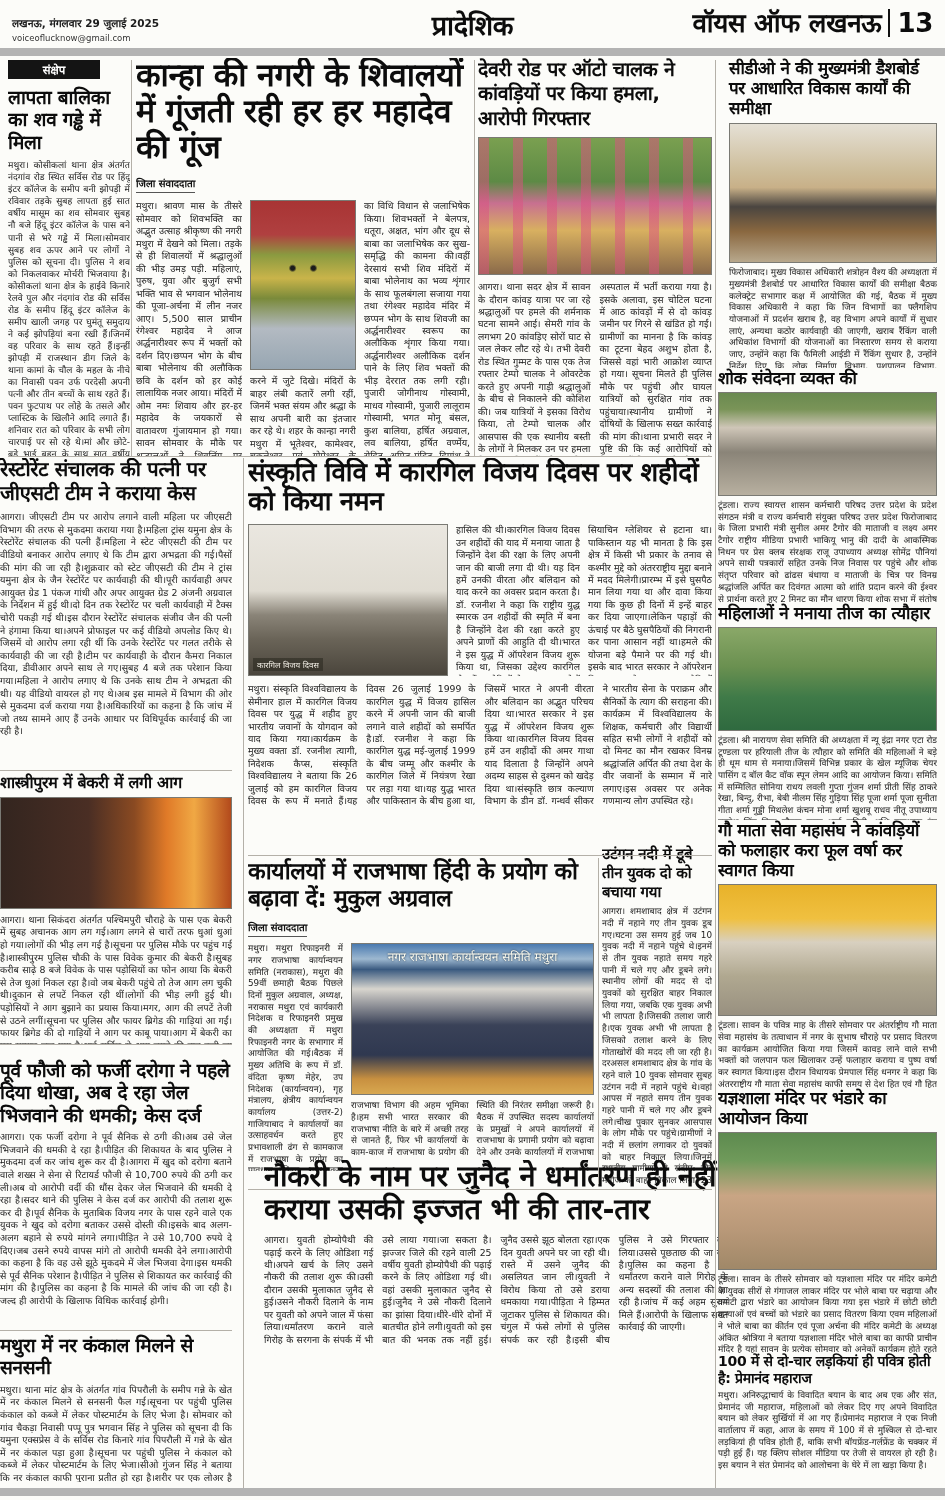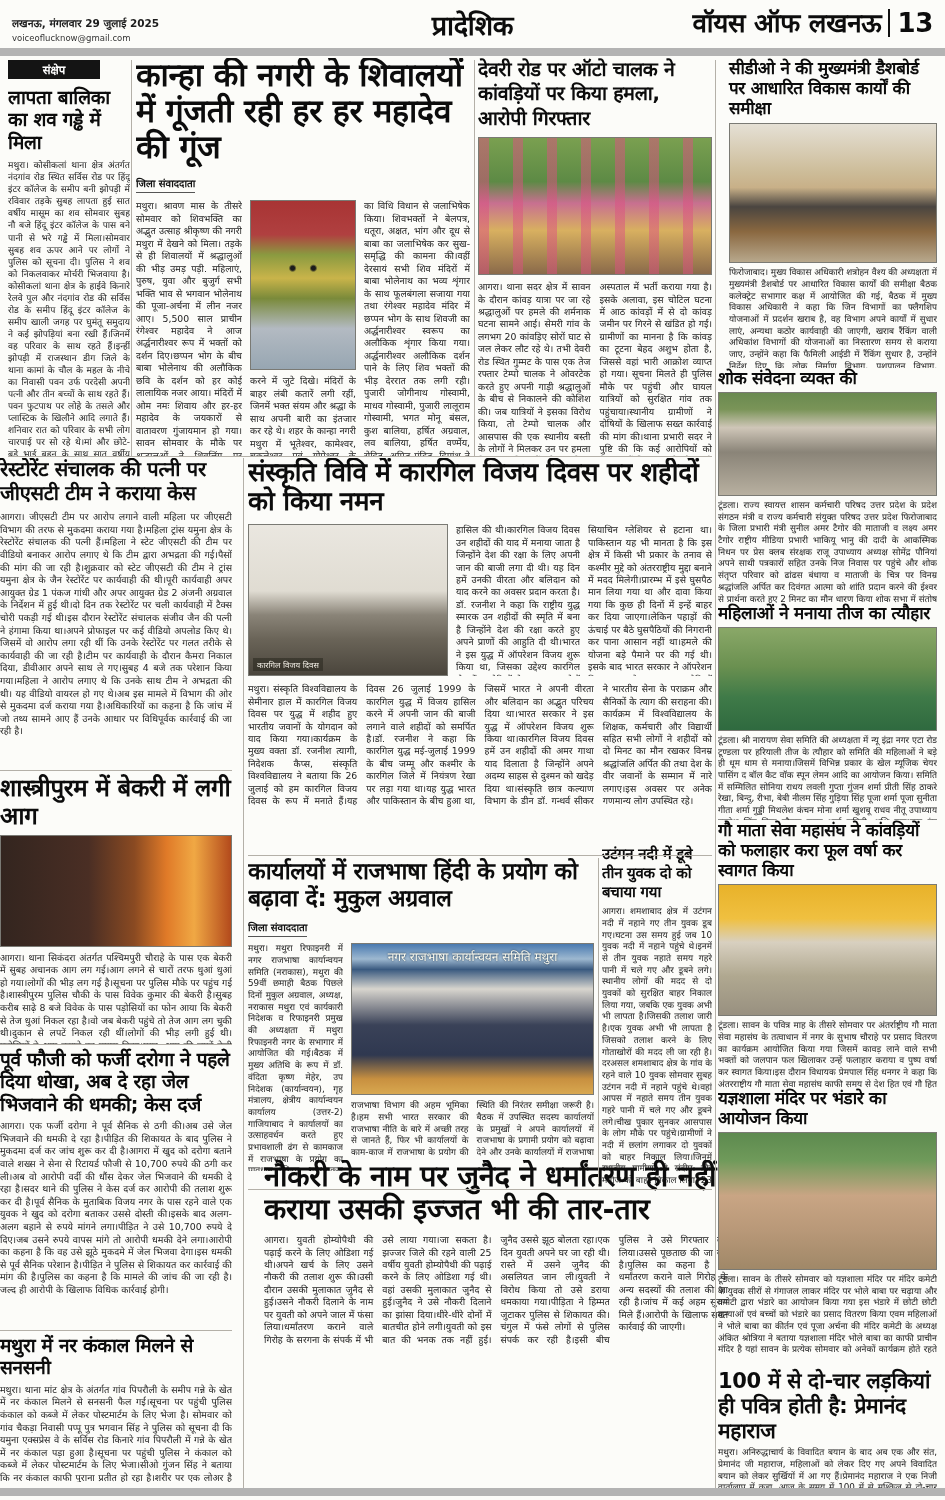--- a/index.html
+++ b/index.html
@@ -74,26 +74,26 @@
            linear-gradient(180deg,#7aa050 0%,#5d8a45 32%,#c87090 48%,#d8b060 68%,#8a6a4a 100%);"></div>
     <div class="body clip" style="margin-top:6px; column-count:2; column-gap:9px; height:238px;">आगरा। थाना सदर क्षेत्र में सावन के दौरान कांवड़ यात्रा पर जा रहे श्रद्धालुओं पर हमले की शर्मनाक घटना सामने आई। सेमरी गांव के लगभग 20 कांवड़िए सोरों घाट से जल लेकर लौट रहे थे। तभी देवरी रोड स्थित गुम्मट के पास एक तेज रफ्तार टेम्पो चालक ने ओवरटेक करते हुए अपनी गाड़ी श्रद्धालुओं के बीच से निकालने की कोशिश की। जब यात्रियों ने इसका विरोध किया, तो टेम्पो चालक और आसपास की एक स्थानीय बस्ती के लोगों ने मिलकर उन पर हमला किया।इस हिंसा में सुरेश, राकेश, जितेंद्र और अंकुश बुरी तरह घायल हो गए।सभी को निजी अस्पताल में भर्ती कराया गया है।इसके अलावा, इस चोटिल घटना में आठ कांवड़ों में से दो कांवड़ जमीन पर गिरने से खंडित हो गईं।ग्रामीणों का मानना है कि कांवड़ का टूटना बेहद अशुभ होता है, जिससे वहां भारी आक्रोश व्याप्त हो गया। सूचना मिलते ही पुलिस मौके पर पहुंची और घायल यात्रियों को सुरक्षित गांव तक पहुंचाया।स्थानीय ग्रामीणों ने दोषियों के खिलाफ सख्त कार्रवाई की मांग की।थाना प्रभारी सदर ने पुष्टि की कि कई आरोपियों को हिरासत में लिया गया है और सभी तहरीरें मिलाकर विधिपूर्वक कार्रवाई आरंभ कर दी गई है।</div>
   </div>
 
   <div class="abs" style="left:0; top:458px; width:232px;">
     <div class="clip" style="height:312px;">
       <div class="hl" style="font-size:20px;">रेस्टोरेंट संचालक की पत्नी पर जीएसटी टीम ने कराया केस</div>
       <div class="body" style="font-size:9.4px; margin-top:6px;">आगरा। जीएसटी टीम पर आरोप लगाने वाली महिला पर जीएसटी विभाग की तरफ से मुकदमा कराया गया है।महिला ट्रांस यमुना क्षेत्र के रेस्टोरेंट संचालक की पत्नी हैं।महिला ने स्टेट जीएसटी की टीम पर वीडियो बनाकर आरोप लगाए थे कि टीम द्वारा अभद्रता की गई।पैसों की मांग की जा रही है।शुक्रवार को स्टेट जीएसटी की टीम ने ट्रांस यमुना क्षेत्र के जैन रेस्टोरेंट पर कार्यवाही की थी।पूरी कार्यवाही अपर आयुक्त ग्रेड 1 पंकज गांधी और अपर आयुक्त ग्रेड 2 अंजनी अग्रवाल के निर्देशन में हुई थी।दो दिन तक रेस्टोरेंट पर चली कार्यवाही में टैक्स चोरी पकड़ी गई थी।इस दौरान रेस्टोरेंट संचालक संजीव जैन की पत्नी ने हंगामा किया था।अपने प्रोफाइल पर कई वीडियो अपलोड किए थे।जिसमें वो आरोप लगा रही थीं कि उनके रेस्टोरेंट पर गलत तरीके से कार्यवाही की जा रही है।टीम पर कार्यवाही के दौरान कैमरा निकाल दिया, डीवीआर अपने साथ ले गए।सुबह 4 बजे तक परेशान किया गया।महिला ने आरोप लगाए थे कि उनके साथ टीम ने अभद्रता की थी। यह वीडियो वायरल हो गए थे।अब इस मामले में विभाग की ओर से मुकदमा दर्ज कराया गया है।अधिकारियों का कहना है कि जांच में जो तथ्य सामने आए हैं उनके आधार पर विधिपूर्वक कार्रवाई की जा रही है।</div>
     </div>
     <div class="clip" style="height:274px; border-top:1px solid #b4b0a8; padding-top:3px;">
-      <div class="hl" style="font-size:24px;">शास्त्रीपुरम में बेकरी में लगी आग</div>
+      <div class="hl" style="font-size:16px;">शास्त्रीपुरम में बेकरी में लगी आग</div>
       <div class="photo" style="height:112px; margin-top:4px;
            background:linear-gradient(90deg,#33251f 0%,#4a2e24 38%,#8a4a22 58%,#e07a28 72%,#f0a844 84%,#b34a1c 100%);"></div>
       <div class="body" style="font-size:9.4px; margin-top:5px;">आगरा। थाना सिकंदरा अंतर्गत पश्चिमपुरी चौराहे के पास एक बेकरी में सुबह अचानक आग लग गई।आग लगने से चारों तरफ धुआं धुआं हो गया।लोगों की भीड़ लग गई है।सूचना पर पुलिस मौके पर पहुंच गई है।शास्त्रीपुरम पुलिस चौकी के पास विवेक कुमार की बेकरी है।सुबह करीब साढ़े 8 बजे विवेक के पास पड़ोसियों का फोन आया कि बेकरी से तेज धुआं निकल रहा है।वो जब बेकरी पहुंचे तो तेज आग लग चुकी थी।दुकान से लपटें निकल रही थीं।लोगों की भीड़ लगी हुई थी।पड़ोसियों ने आग बुझाने का प्रयास किया।मगर, आग की लपटें तेजी से उठने लगीं।सूचना पर पुलिस और फायर ब्रिगेड की गाड़ियां आ गईं।फायर ब्रिगेड की दो गाड़ियों ने आग पर काबू पाया।आग में बेकरी का पूरा सामान जल गया है।शार्ट सर्किट से आग लगने की बात कही जा रही है।</div>
     </div>
-    <div class="clip" style="height:286px; border-top:1px solid #b4b0a8; padding-top:3px;">
+    <div class="clip" style="height:286px; border-top:1px solid #b4b0a8; padding-top:14px;">
       <div class="hl" style="font-size:19px;">पूर्व फौजी को फर्जी दरोगा ने पहले दिया धोखा, अब दे रहा जेल भिजवाने की धमकी; केस दर्ज</div>
       <div class="body" style="font-size:9.4px; margin-top:5px;">आगरा। एक फर्जी दरोगा ने पूर्व सैनिक से ठगी की।अब उसे जेल भिजवाने की धमकी दे रहा है।पीड़ित की शिकायत के बाद पुलिस ने मुकदमा दर्ज कर जांच शुरू कर दी है।आगरा में खुद को दरोगा बताने वाले शख्स ने सेना से रिटायर्ड फौजी से 10,700 रुपये की ठगी कर ली।अब वो आरोपी वर्दी की धौंस देकर जेल भिजवाने की धमकी दे रहा है।सदर थाने की पुलिस ने केस दर्ज कर आरोपी की तलाश शुरू कर दी है।पूर्व सैनिक के मुताबिक विजय नगर के पास रहने वाले एक युवक ने खुद को दरोगा बताकर उससे दोस्ती की।इसके बाद अलग-अलग बहाने से रुपये मांगने लगा।पीड़ित ने उसे 10,700 रुपये दे दिए।जब उसने रुपये वापस मांगे तो आरोपी धमकी देने लगा।आरोपी का कहना है कि वह उसे झूठे मुकदमे में जेल भिजवा देगा।इस धमकी से पूर्व सैनिक परेशान है।पीड़ित ने पुलिस से शिकायत कर कार्रवाई की मांग की है।पुलिस का कहना है कि मामले की जांच की जा रही है।जल्द ही आरोपी के खिलाफ विधिक कार्रवाई होगी।</div>
     </div>
     <div class="clip" style="height:152px; border-top:1px solid #b4b0a8; padding-top:3px;">
       <div class="hl" style="font-size:19px;">मथुरा में नर कंकाल मिलने से सनसनी</div>
       <div class="body" style="font-size:9.4px; margin-top:5px;">मथुरा। थाना मांट क्षेत्र के अंतर्गत गांव पिपरौली के समीप गन्ने के खेत में नर कंकाल मिलने से सनसनी फैल गई।सूचना पर पहुंची पुलिस कंकाल को कब्जे में लेकर पोस्टमार्टम के लिए भेजा है। सोमवार को गांव चैकड़ा निवासी पप्पू पुत्र भगवान सिंह ने पुलिस को सूचना दी कि यमुना एक्सप्रेस वे के सर्विस रोड किनारे गांव पिपरौली में गन्ने के खेत में नर कंकाल पड़ा हुआ है।सूचना पर पहुंची पुलिस ने कंकाल को कब्जे में लेकर पोस्टमार्टम के लिए भेजा।सीओ गुंजन सिंह ने बताया कि नर कंकाल काफी पुराना प्रतीत हो रहा है।शरीर पर एक लोअर है और उस पर प्रेम लिखा हुआ है।जांच पड़ताल के लिए फोरेंसिक टीम को बुलाकर मौके से साक्ष्य जुटाए गए हैं।ग्रामीणों से नर कंकाल के बारे में पूछताछ की जा रही है।</div>
     </div>
   </div>
 
   <div class="abs clip" style="left:248px; top:458px; width:464px; height:396px;">
@@ -165,21 +165,21 @@
     </div>
 
     <div class="railart" style="height:265px;">
       <div class="hl">यज्ञशाला मंदिर पर भंडारे का आयोजन किया</div>
       <div class="photo" style="height:138px; margin:4px 0;
            background:linear-gradient(180deg,#5d8a4f 0%,#6f9a5a 20%,#c9a584 46%,#b89878 72%,#a08868 100%);"></div>
       <div class="body-sm">टूंडला। सावन के तीसरे सोमवार को यज्ञशाला मंदिर पर मंदिर कमेटी के युवक सीरों से गंगाजल लाकर मंदिर पर भोले बाबा पर चढ़ाया और कमेटी द्वारा भंडारे का आयोजन किया गया इस भंडारे में छोटी छोटी कन्याओं एवं बच्चों को भंडारे का प्रसाद वितरण किया एवम महिलाओं ने भोले बाबा का कीर्तन एवं पूजा अर्चना की मंदिर कमेटी के अध्यक्ष अंकित श्रोत्रिया ने बताया यज्ञशाला मंदिर भोले बाबा का काफी प्राचीन मंदिर है यहां सावन के प्रत्येक सोमवार को अनेकों कार्यक्रम होते रहते हैं और अनेकों श्रद्धालु यहां आकर पूजा करते हैं,आज सावन के तीसरे सोमवार के उपलक्ष में यज्ञशाला मंदिर पर कन्या भोज एवं प्रसाद वितरण किया गया जिसमें विशेष सहयोग मीना एवं मंदिर महंत हनुमान दास बाबा मंदिर अध्यक्ष अंकित श्रोत्रिया डॉक्टर अशोक बघेल गोलू बिहारी,टीटू बघेल हनुमान आदि लोगों का सहयोग रहा।</div>
     </div>
 
     <div class="railart" style="height:138px;">
-      <div class="hl" style="font-size:21px;margin-top:16px;">100 में से दो-चार लड़कियां ही पवित्र होती है: प्रेमानंद महाराज</div>
+      <div class="hl" style="font-size:14px;">100 में से दो-चार लड़कियां ही पवित्र होती है: प्रेमानंद महाराज</div>
       <div class="body-sm" style="margin-top:4px;">मथुरा। अनिरुद्धाचार्य के विवादित बयान के बाद अब एक और संत, प्रेमानंद जी महाराज, महिलाओं को लेकर दिए गए अपने विवादित बयान को लेकर सुर्खियों में आ गए हैं।प्रेमानंद महाराज ने एक निजी वार्तालाप में कहा, आज के समय में 100 में से मुश्किल से दो-चार लड़कियां ही पवित्र होती हैं, बाकि सभी बॉयफ्रेंड-गर्लफ्रेंड के चक्कर में पड़ी हुई हैं। यह क्लिप सोशल मीडिया पर तेजी से वायरल हो रही है।इस बयान ने संत प्रेमानंद को आलोचना के घेरे में ला खड़ा किया है।</div>
     </div>
   </div>
 
   <div class="vrule" style="left:131px; top:60px; height:396px;"></div>
   <div class="vrule" style="left:474px; top:60px; height:396px;"></div>
   <div class="vrule" style="left:715px; top:60px; height:1428px;"></div>
   <div class="vrule" style="left:243px; top:458px; height:1030px;"></div>
   <div class="vrule" style="left:598px; top:858px; height:326px;"></div>
   <div class="hrule" style="left:8px; top:456px; width:704px;"></div>

